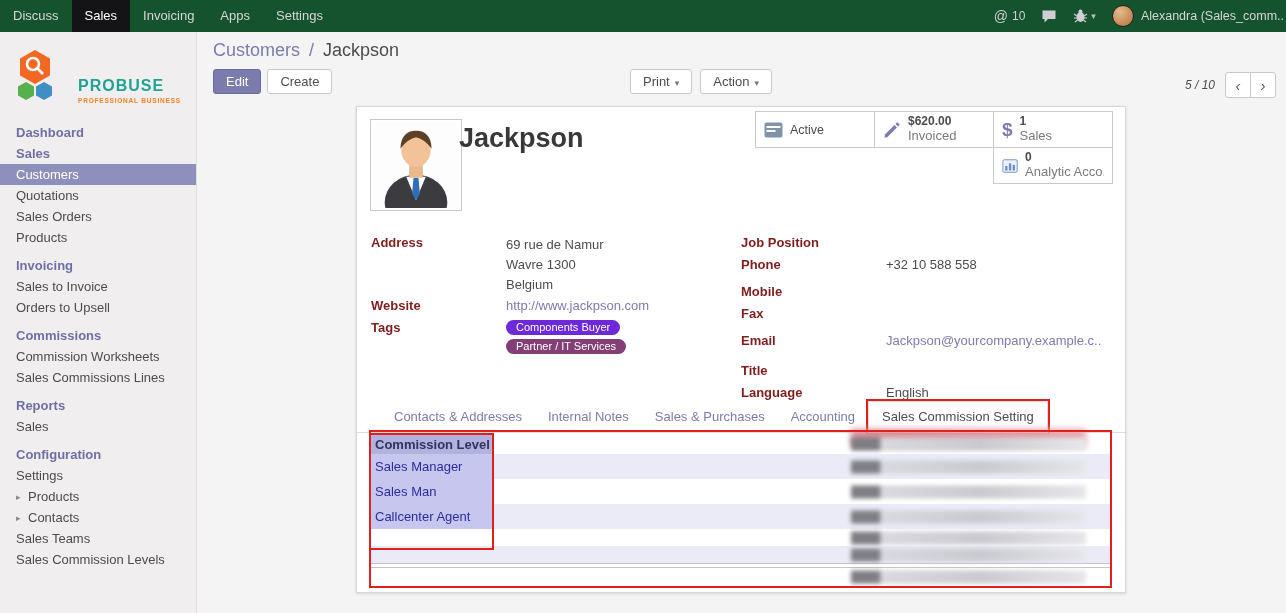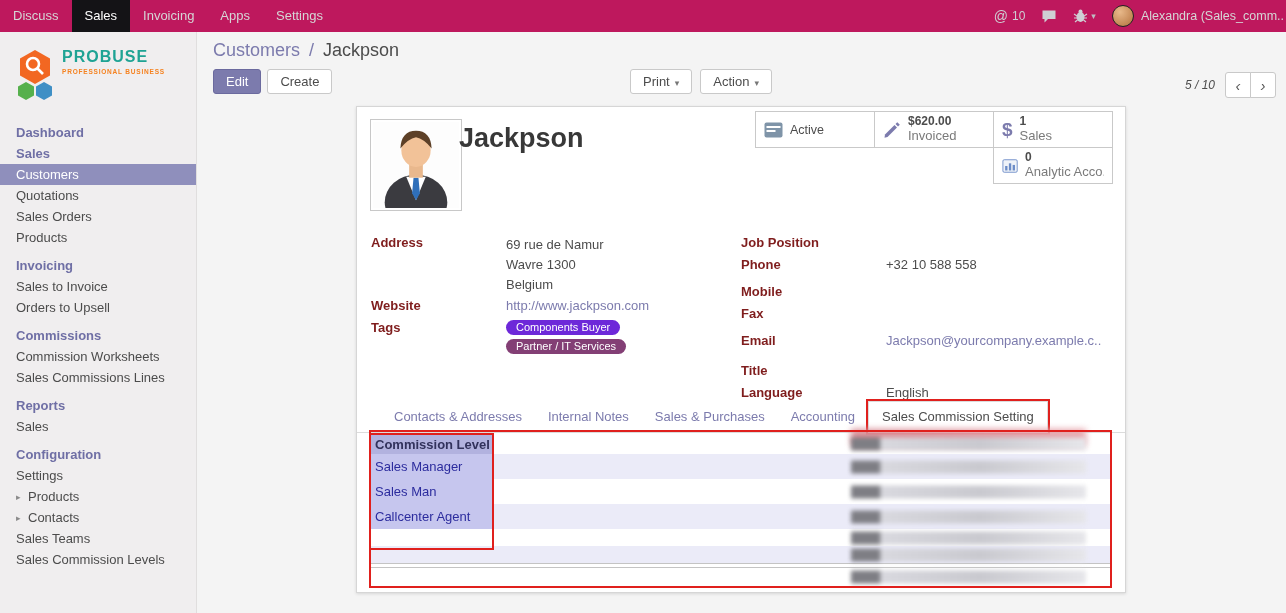--- a/index.html
+++ b/index.html
@@ -1,33 +1,33 @@
 <!DOCTYPE html>
 <html><head>
 <meta charset="utf-8">
 <style>
   * { margin:0; padding:0; box-sizing:border-box; }
   html,body { width:1286px; height:613px; overflow:hidden; }
   body { font-family:"Liberation Sans", sans-serif; font-size:13px; color:#4c4c4c; background:#fff; position:relative; }
 
   
-  .topbar { position:absolute; top:0; left:0; width:1286px; height:32px; background:#be185d; color:#d6d6d6; display:flex; align-items:center; z-index:20; }
+  .topbar { position:absolute; top:0; left:0; width:1286px; height:32px; background:#14532d; color:#d6d6d6; display:flex; align-items:center; z-index:20; }
   .tb-menu { padding:0 13px; line-height:32px; font-size:13px; cursor:pointer; white-space:nowrap; }
   .tb-menu.active { background:#141316; color:#fff; }
   .tb-right { margin-left:auto; display:flex; align-items:center; gap:16px; padding-right:2px; white-space:nowrap; }
   .tb-mention { display:flex; align-items:center; gap:4px; font-size:12px; color:#cfcfd4; }
   .at-icon { font-size:14px; }
   .tb-icon { display:flex; align-items:center; gap:3px; }
   .tb-caret { font-size:9px; color:#bdbdc2; }
   .tb-user { display:flex; align-items:center; gap:7px; font-size:12.5px; overflow:hidden; }
   .tb-avatar { width:22px; height:22px; border-radius:50%; background:radial-gradient(circle at 35% 30%, #e8b98a, #b3713d); border:1px solid #222; flex:0 0 auto; }
 
   
   .sidebar { position:absolute; top:32px; left:0; width:197px; height:581px; background:#f0eeef; border-right:1px solid #e0dede; z-index:10; }
-  .logo { display:flex; align-items:flex-start; gap:4px; padding:16px 10px 18px 12px; cursor:pointer; }
+  .logo { display:flex; align-items:flex-end; gap:20px; padding:16px 10px 18px 12px; cursor:pointer; }
   .logo-text .lt-main { font-size:16px; font-weight:bold; letter-spacing:1px; color:#1fa394; }
   .logo-text .lt-sub { font-size:6.5px; color:#f58220; letter-spacing:0.8px; margin-top:2px; font-weight:bold; }
   .nav-head { padding:3px 16px; color:#6f6fa5; font-weight:bold; font-size:13px; cursor:pointer; margin-top:7px; }
   .nav-head.first { margin-top:0; }
   .nav-item { padding:3px 16px; color:#4c4c4c; font-size:13px; cursor:pointer; display:flex; align-items:center; gap:4px; }
   .nav-item.active { background:#8f8fbc; color:#fff; }
   .caret-r { font-size:9px; color:#8a8a8a; width:8px; margin-left:-10px; }
 
   
   .main { position:absolute; top:32px; left:197px; width:1089px; height:581px; background:#f4f4f4; }

